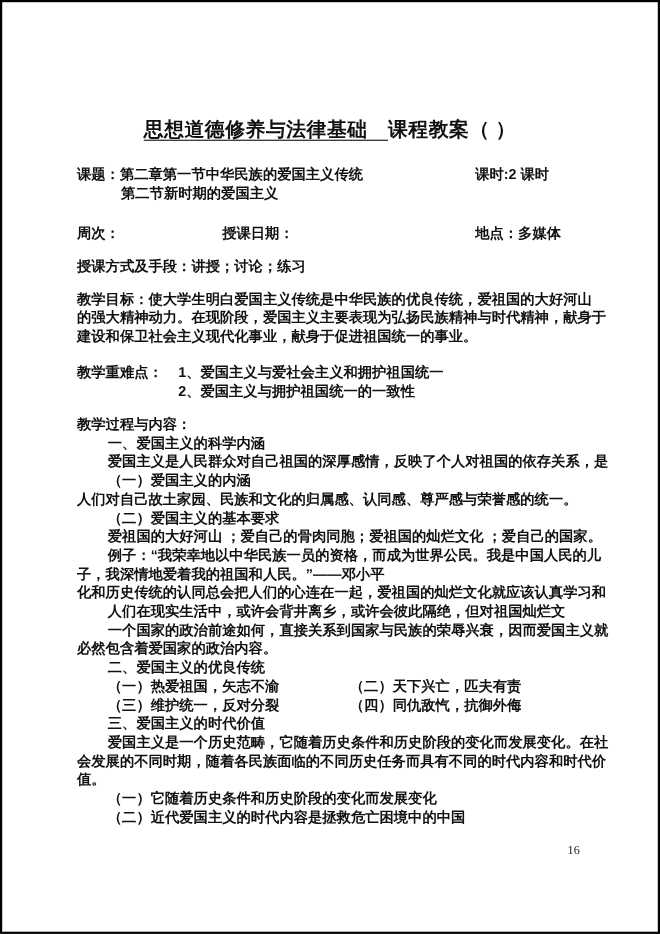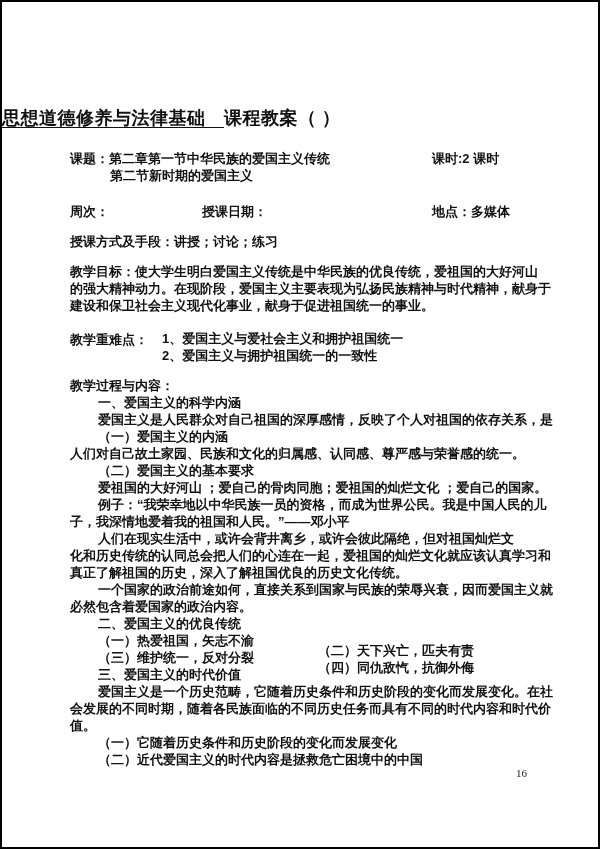--- a/index.html
+++ b/index.html
@@ -10,20 +10,21 @@
     background:#fff;
     border:2px solid #000;
     overflow:hidden;
     font-family:"Liberation Sans",sans-serif;
     color:#111;
     font-weight:600;
   }
   .content{position:absolute;left:68px;top:0;width:464px;height:100%;}
   .title-row{
     position:absolute;left:0;right:0;top:104px;
+    text-align:center;
     font-size:18px;font-weight:700;letter-spacing:0.5px;
     white-space:nowrap;
   }
   .title-underlined{text-decoration:underline;text-underline-offset:3px;}
   .ln{height:17px;line-height:17px;font-size:13px;white-space:nowrap;}
   .ind{padding-left:28px;}
   .abs{position:absolute;}
   .keti-row{top:148px;left:0;width:100%;}
   .keshi{position:absolute;left:362px;top:0;}
   .keti2{top:165px;left:0;padding-left:40px;}
@@ -31,21 +32,21 @@
   .zc-date{position:absolute;left:132px;top:0;}
   .zc-place{position:absolute;left:362px;top:0;}
   .fangshi{top:231px;left:0;}
   .goal{position:absolute;top:261px;left:0;width:100%;}
   .keypoints{position:absolute;top:328px;left:0;width:100%;height:34px;}
   .kp-items{position:absolute;left:92px;top:0;}
   .heading{top:375px;left:0;}
   .plines{position:absolute;top:392px;left:0;width:100%;}
   .two{position:relative;}
   .two .c1{margin-left:28px;}
-  .two .c2{position:absolute;left:248px;top:0;margin-top:10px;}
+  .two .c2{position:absolute;left:248px;top:0;}
   .pagenum{
     position:absolute;left:514px;top:765px;
     font-family:"Liberation Serif",serif;
     font-size:11px;font-weight:400;color:#222;
   }
 </style>
 </head>
 <body>
 
 <div class="page">
@@ -89,23 +90,22 @@
 
     <div class="plines">
       <div class="ln ind">一、爱国主义的科学内涵</div>
       <div class="ln ind">爱国主义是人民群众对自己祖国的深厚感情，反映了个人对祖国的依存关系，是</div>
       <div class="ln ind">（一）爱国主义的内涵</div>
       <div class="ln">人们对自己故土家园、民族和文化的归属感、认同感、尊严感与荣誉感的统一。</div>
       <div class="ln ind">（二）爱国主义的基本要求</div>
       <div class="ln ind">爱祖国的大好河山 ；爱自己的骨肉同胞；爱祖国的灿烂文化 ；爱自己的国家。</div>
       <div class="ln ind">例子：“我荣幸地以中华民族一员的资格，而成为世界公民。我是中国人民的儿</div>
       <div class="ln">子，我深情地爱着我的祖国和人民。”——邓小平</div>
+      <div class="ln">化和历史传统的认同总会把人们的心连在一起，爱祖国的灿烂文化就应该认真学习和</div>
       <div class="ln ind">人们在现实生活中，或许会背井离乡，或许会彼此隔绝，但对祖国灿烂文</div>
-      <div class="ln">化和历史传统的认同总会把人们的心连在一起，爱祖国的灿烂文化就应该认真学习和</div>
-      <div class="ln">真正了解祖国的历史，深入了解祖国优良的历史文化传统。</div>
       <div class="ln ind">一个国家的政治前途如何，直接关系到国家与民族的荣辱兴衰，因而爱国主义就</div>
       <div class="ln">必然包含着爱国家的政治内容。</div>
       <div class="ln ind">二、爱国主义的优良传统</div>
       <div class="ln two">
         <span class="c1">（一）热爱祖国，矢志不渝</span>
         <span class="c2">（二）天下兴亡，匹夫有责</span>
       </div>
       <div class="ln two">
         <span class="c1">（三）维护统一，反对分裂</span>
         <span class="c2">（四）同仇敌忾，抗御外侮</span>

